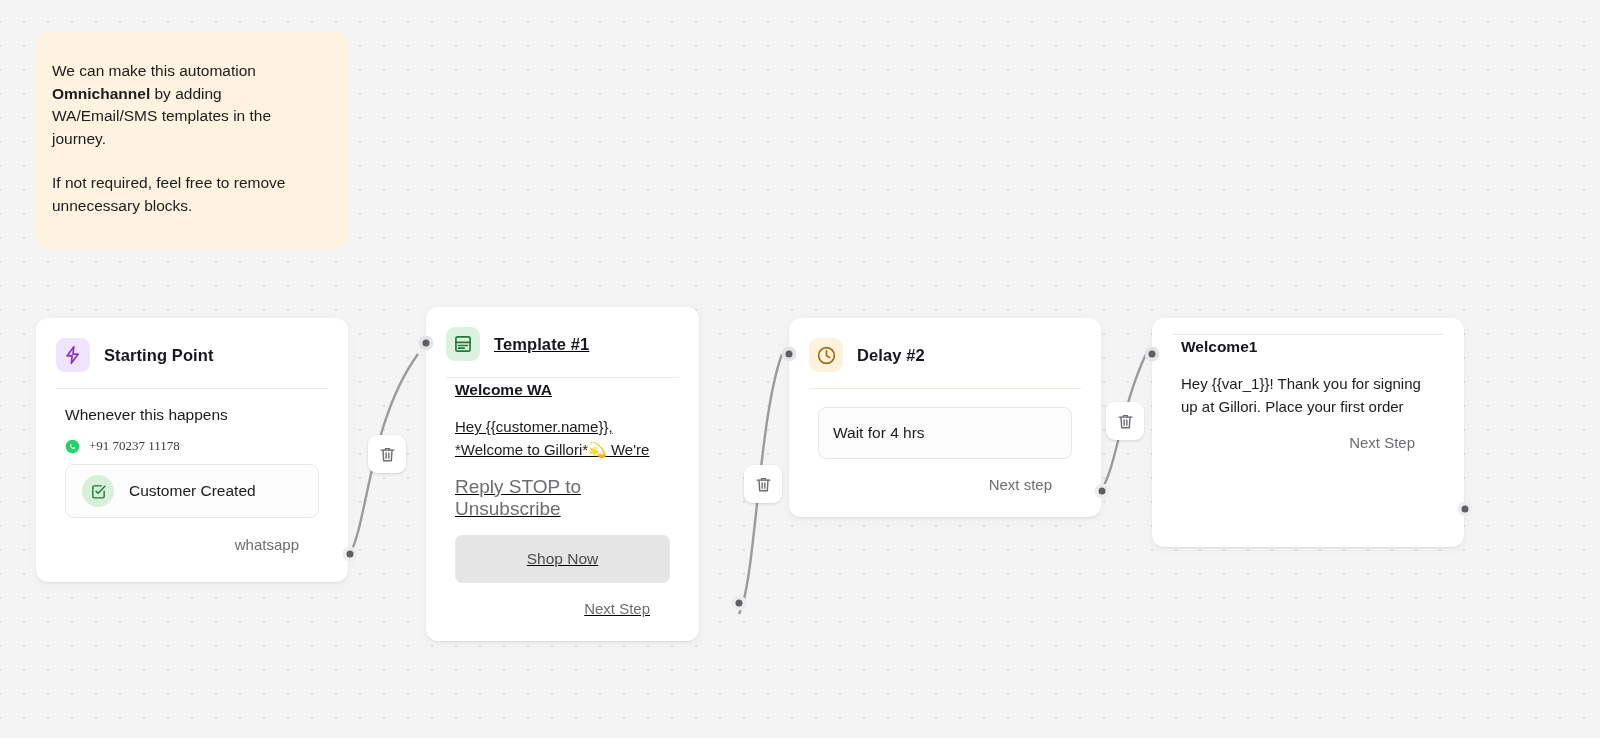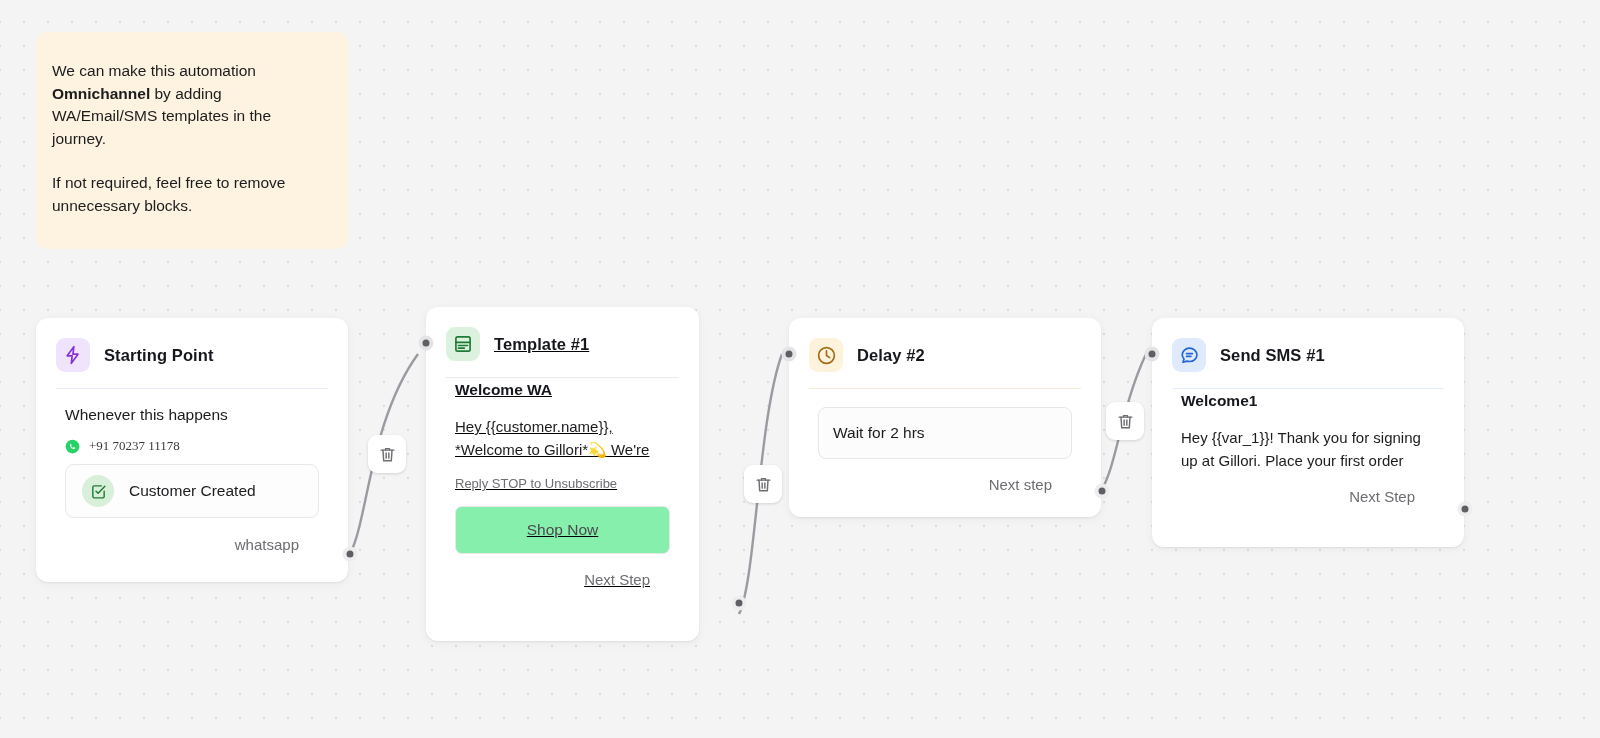--- a/index.html
+++ b/index.html
@@ -104,30 +104,30 @@
   .msg-title {
     font-size: 15.5px; font-weight: 700; color: #16181d;
     margin-top: 3px;
   }
   .msg-body {
     font-size: 15px; line-height: 23px; color: #1c1c1e;
     margin-top: 16px;
     max-height: 46px; overflow: hidden;
   }
   .emoji { color: #e8b32a; }
-  .msg-foot { font-size: 13px; color: #6d6d72; margin-top: 15px; }
+  .msg-foot { font-size: 19px; color: #6d6d72; margin-top: 15px; }
 
   .cta {
     margin-top: 15px;
     height: 48px;
     border: 1px solid #e7e7ea;
     border-radius: 7px;
     display: flex; align-items: center; justify-content: center;
     font-size: 15.5px; color: #4a4a4f;
-    background: #86efac;
+    background: #e5e5e5;
   }
 
   .field {
     margin-top: 18px;
     height: 52px;
     border: 1px solid #e7e7ea;
     border-radius: 8px;
     display: flex; align-items: center;
     padding: 0 14px;
     font-size: 15.5px; color: #1c1c1e;
@@ -249,40 +249,30 @@
       <div class="badge" style="background:#fdf2dc;">
         <svg width="21" height="21" viewBox="0 0 24 24" fill="none" stroke="#a56b15" stroke-width="1.9" stroke-linecap="round">
           <circle cx="12" cy="12" r="9"></circle>
           <path d="M12 6.8 V12 L15.6 14.4"></path>
         </svg>
       </div>
       <div class="node-title">Delay #2</div>
     </div>
     <div class="divider" style="background:#f3ead9;"></div>
     <div class="node-body">
-      <div class="field">Wait for 2 hrs</div>
+      <div class="field">Wait for 4 hrs</div>
       <div class="next-row" style="margin-top:17px; padding-right:20px;">
         <span>Next step</span>
       </div>
     </div>
     <div class="port" style="left:0px; top:36px;"></div>
     <div class="port plain" style="left:313px; top:173px;"></div>
   </div>
 
   <div class="node" style="left:1152px; top:318px; width:312px; height:229px;">
-    <div class="node-head">
-      <div class="badge" style="background:#dfeafd;">
-        <svg width="21" height="21" viewBox="0 0 24 24" fill="none" stroke="#2563d8" stroke-width="1.9" stroke-linecap="round" stroke-linejoin="round">
-          <path d="M20.5 11.2c0 4.3-3.8 7.7-8.5 7.7-1 0-2-.2-2.9-.5l-4.6 1.4 1.3-3.8c-1.3-1.3-2.1-3-2.1-4.8 0-4.3 3.8-7.7 8.3-7.7s8.5 3.4 8.5 7.7z"></path>
-          <path d="M8.6 9.8 H15.4"></path>
-          <path d="M8.6 13 H13.6"></path>
-        </svg>
-      </div>
-      <div class="node-title">Send SMS #1</div>
-    </div>
     <div class="divider" style="background:#e4ecf7;"></div>
     <div class="node-body">
       <div class="msg-title">Welcome1</div>
       <div class="msg-body">Hey {{var_1}}! Thank you for signing up at Gillori. Place your first order no...</div>
       <div class="next-row" style="margin-top:16px; padding-right:20px;">
         <span>Next Step</span>
       </div>
     </div>
     <div class="port" style="left:0px; top:36px;"></div>
     <div class="port plain" style="left:313px; top:191px;"></div>

